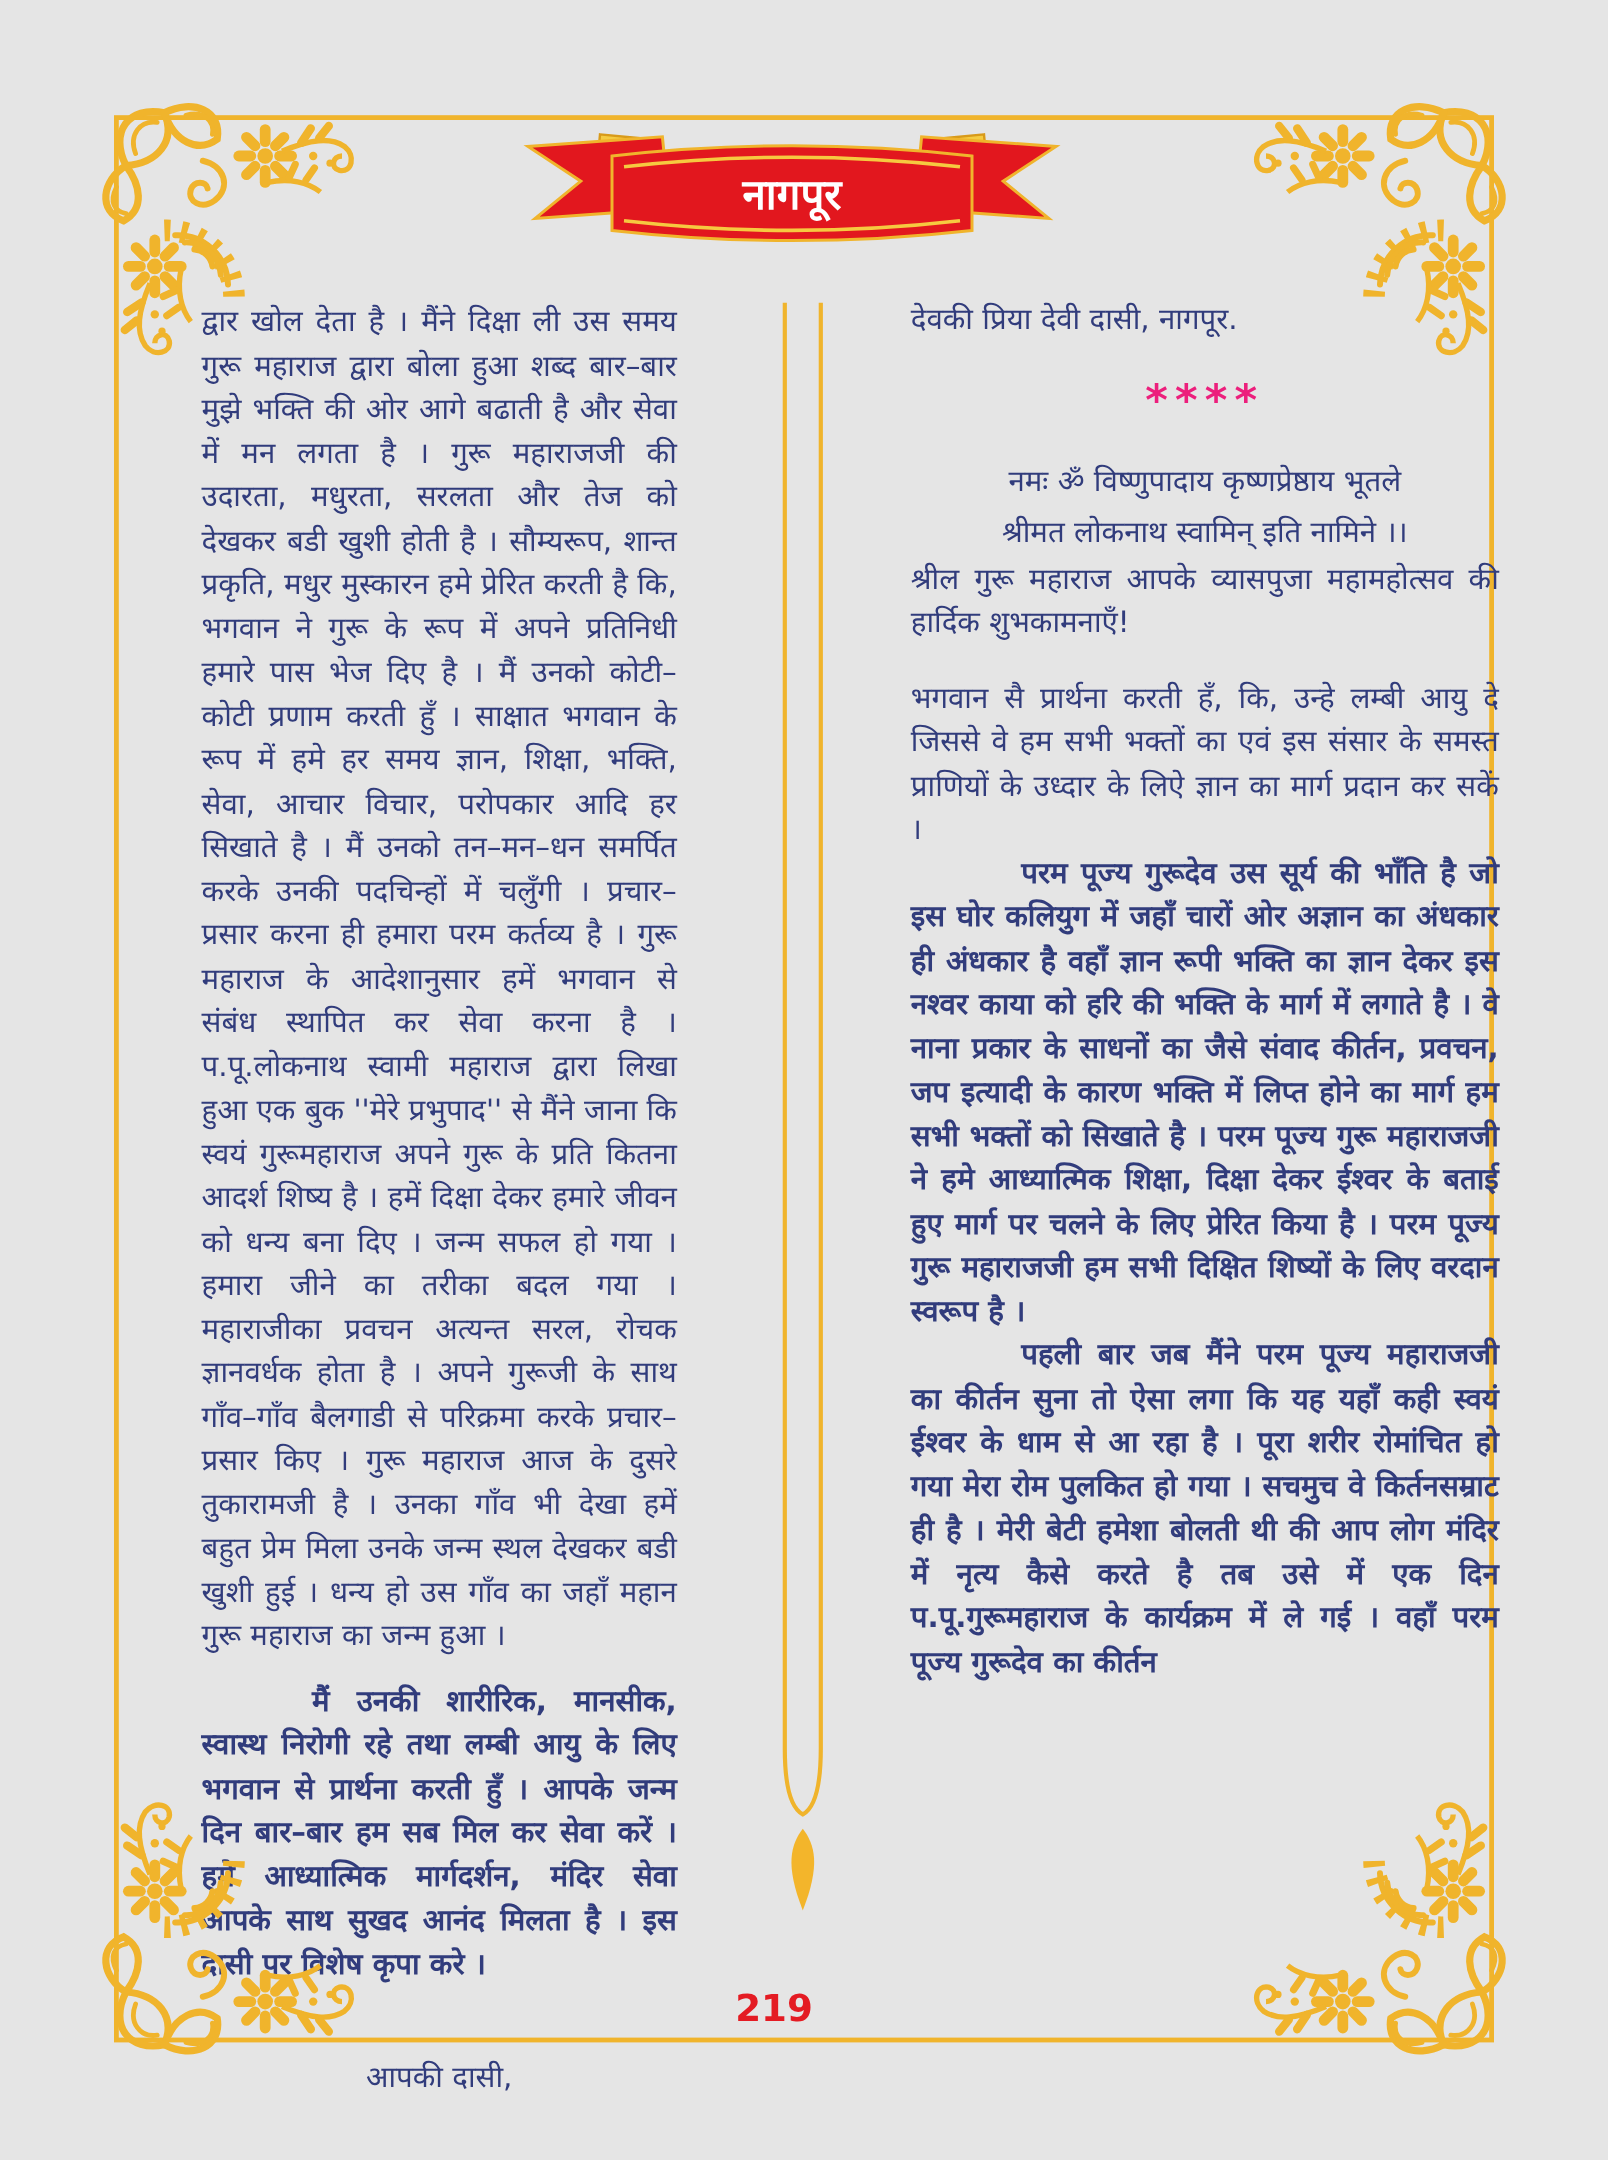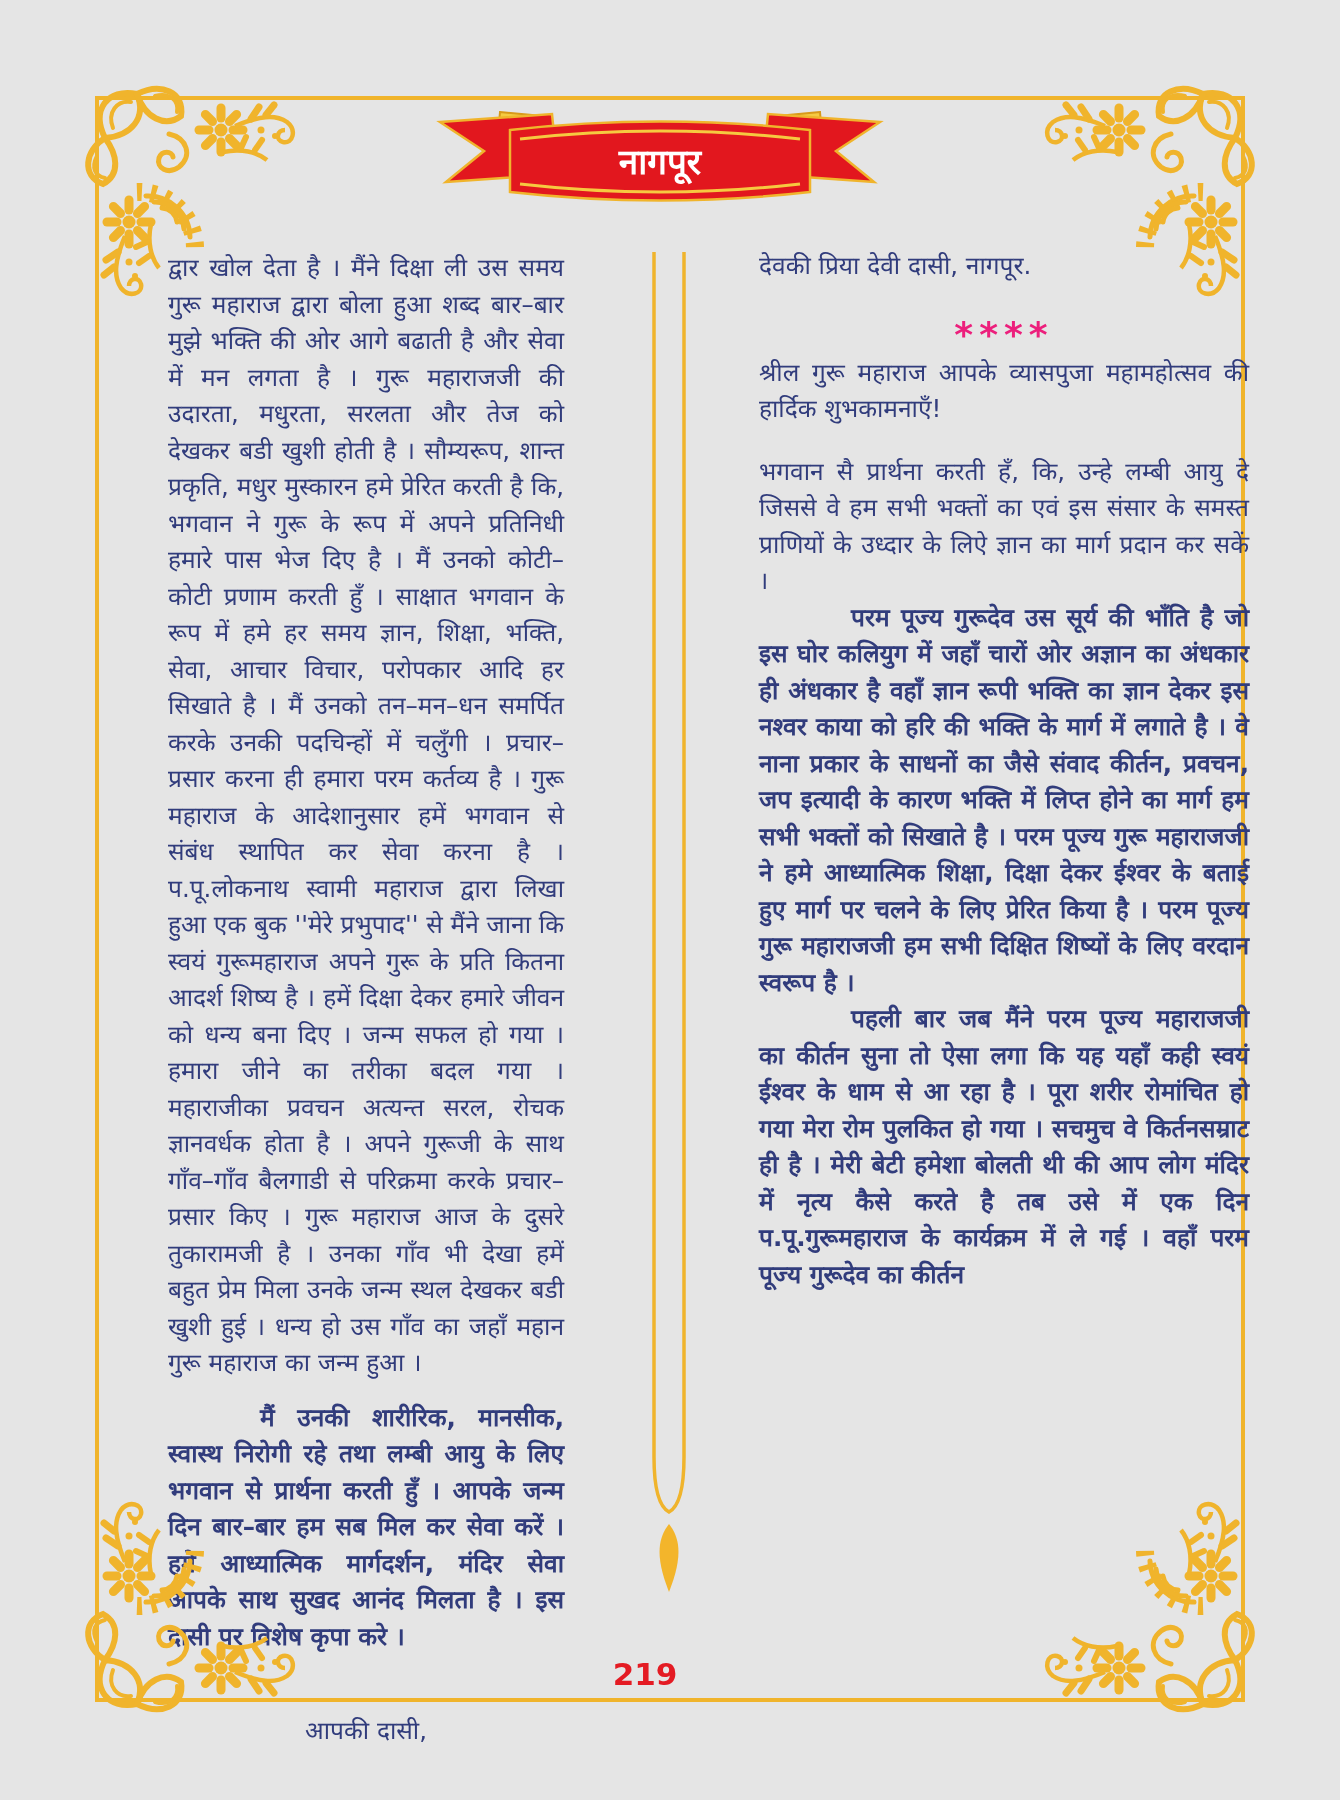--- a/index.html
+++ b/index.html
@@ -161,20 +161,24 @@
 
   <div class="col left">
     <p>द्वार खोल देता है । मैंने दिक्षा ली उस समय गुरू महाराज द्वारा बोला हुआ शब्द बार–बार मुझे भक्ति की ओर आगे बढाती है और सेवा में मन लगता है । गुरू महाराजजी की उदारता, मधुरता, सरलता और तेज को देखकर बडी खुशी होती है । सौम्यरूप, शान्त प्रकृति, मधुर मुस्कारन हमे प्रेरित करती है कि, भगवान ने गुरू के रूप में अपने प्रतिनिधी हमारे पास भेज दिए है । मैं उनको कोटी–कोटी प्रणाम करती हुँ । साक्षात भगवान के रूप में हमे हर समय ज्ञान, शिक्षा, भक्ति, सेवा, आचार विचार, परोपकार आदि हर सिखाते है । मैं उनको तन–मन–धन समर्पित करके उनकी पदचिन्हों में चलुँगी । प्रचार–प्रसार करना ही हमारा परम कर्तव्य है । गुरू महाराज के आदेशानुसार हमें भगवान से संबंध स्थापित कर सेवा करना है । प.पू.लोकनाथ स्वामी महाराज द्वारा लिखा हुआ एक बुक ''मेरे प्रभुपाद'' से मैंने जाना कि स्वयं गुरूमहाराज अपने गुरू के प्रति कितना आदर्श शिष्य है । हमें दिक्षा देकर हमारे जीवन को धन्य बना दिए । जन्म सफल हो गया । हमारा जीने का तरीका बदल गया । महाराजीका प्रवचन अत्यन्त सरल, रोचक ज्ञानवर्धक होता है । अपने गुरूजी के साथ गाँव–गाँव बैलगाडी से परिक्रमा करके प्रचार–प्रसार किए । गुरू महाराज आज के दुसरे तुकारामजी है । उनका गाँव भी देखा हमें बहुत प्रेम मिला उनके जन्म स्थल देखकर बडी खुशी हुई । धन्य हो उस गाँव का जहाँ महान गुरू महाराज का जन्म हुआ ।</p>
     <p class="indent mt-sm">मैं उनकी शारीरिक, मानसीक, स्वास्थ निरोगी रहे तथा लम्बी आयु के लिए भगवान से प्रार्थना करती हुँ । आपके जन्म दिन बार–बार हम सब मिल कर सेवा करें । हमे आध्यात्मिक मार्गदर्शन, मंदिर सेवा आपके साथ सुखद आनंद मिलता है । इस दासी पर विशेष कृपा करे ।</p>
     <p class="signoff">आपकी दासी,</p>
   </div>
 
   <div class="col right">
     <p class="attribution">देवकी प्रिया देवी दासी, नागपूर.</p>
     <div class="separator">****</div>
+    <div class="shloka">
+      <div>नमः ॐ विष्णुपादाय कृष्णप्रेष्ठाय भूतले</div>
+      <div>श्रीमत लोकनाथ स्वामिन् इति नामिने ।।</div>
+    </div>
     <p>श्रील गुरू महाराज आपके व्यासपुजा महामहोत्सव की हार्दिक शुभकामनाएँ!</p>
     <p class="mt-md">भगवान सै प्रार्थना करती हँ, कि, उन्हे लम्बी आयु दे जिससे वे हम सभी भक्तों का एवं इस संसार के समस्त प्राणियों के उध्दार के लिऐ ज्ञान का मार्ग प्रदान कर सकें ।</p>
     <p class="indent">परम पूज्य गुरूदेव उस सूर्य की भाँति है जो इस घोर कलियुग में जहाँ चारों ओर अज्ञान का अंधकार ही अंधकार है वहाँ ज्ञान रूपी भक्ति का ज्ञान देकर इस नश्वर काया को हरि की भक्ति के मार्ग में लगाते है । वे नाना प्रकार के साधनों का जैसे संवाद कीर्तन, प्रवचन, जप इत्यादी के कारण भक्ति में लिप्त होने का मार्ग हम सभी भक्तों को सिखाते है । परम पूज्य गुरू महाराजजी ने हमे आध्यात्मिक शिक्षा, दिक्षा देकर ईश्वर के बताई हुए मार्ग पर चलने के लिए प्रेरित किया है । परम पूज्य गुरू महाराजजी हम सभी दिक्षित शिष्यों के लिए वरदान स्वरूप है ।</p>
     <p class="indent">पहली बार जब मैंने परम पूज्य महाराजजी का कीर्तन सुना तो ऐसा लगा कि यह यहाँ कही स्वयं ईश्वर के धाम से आ रहा है । पूरा शरीर रोमांचित हो गया मेरा रोम पुलकित हो गया । सचमुच वे किर्तनसम्राट ही है । मेरी बेटी हमेशा बोलती थी की आप लोग मंदिर में नृत्य कैसे करते है तब उसे में एक दिन प.पू.गुरूमहाराज के कार्यक्रम में ले गई । वहाँ परम पूज्य गुरूदेव का कीर्तन</p>
   </div>
 
   <div class="page-number">219</div>
 
 </div>
 

